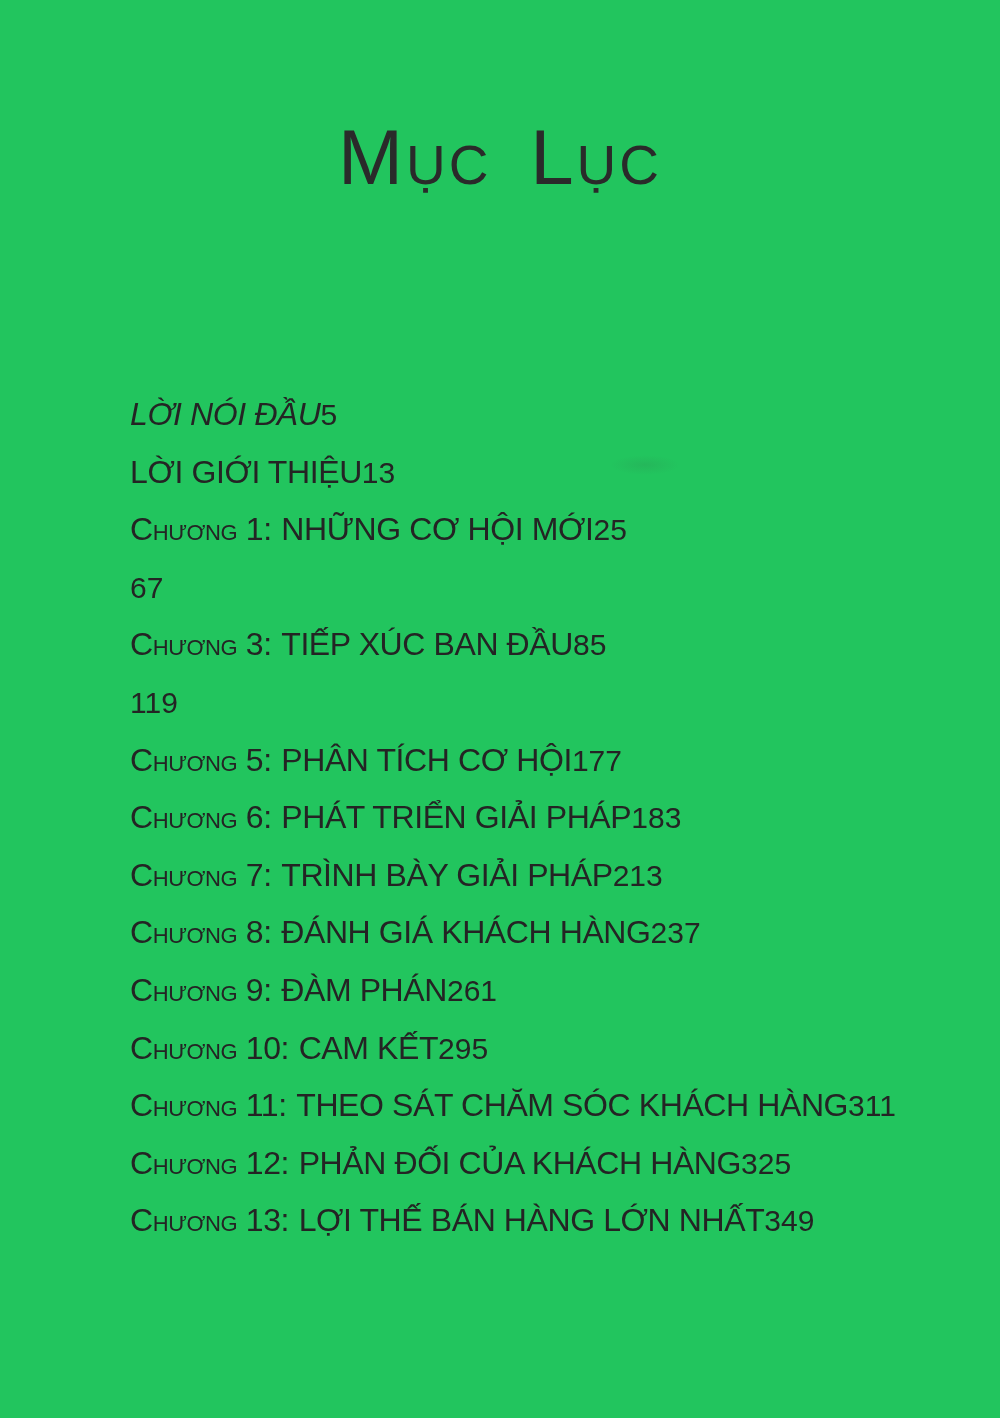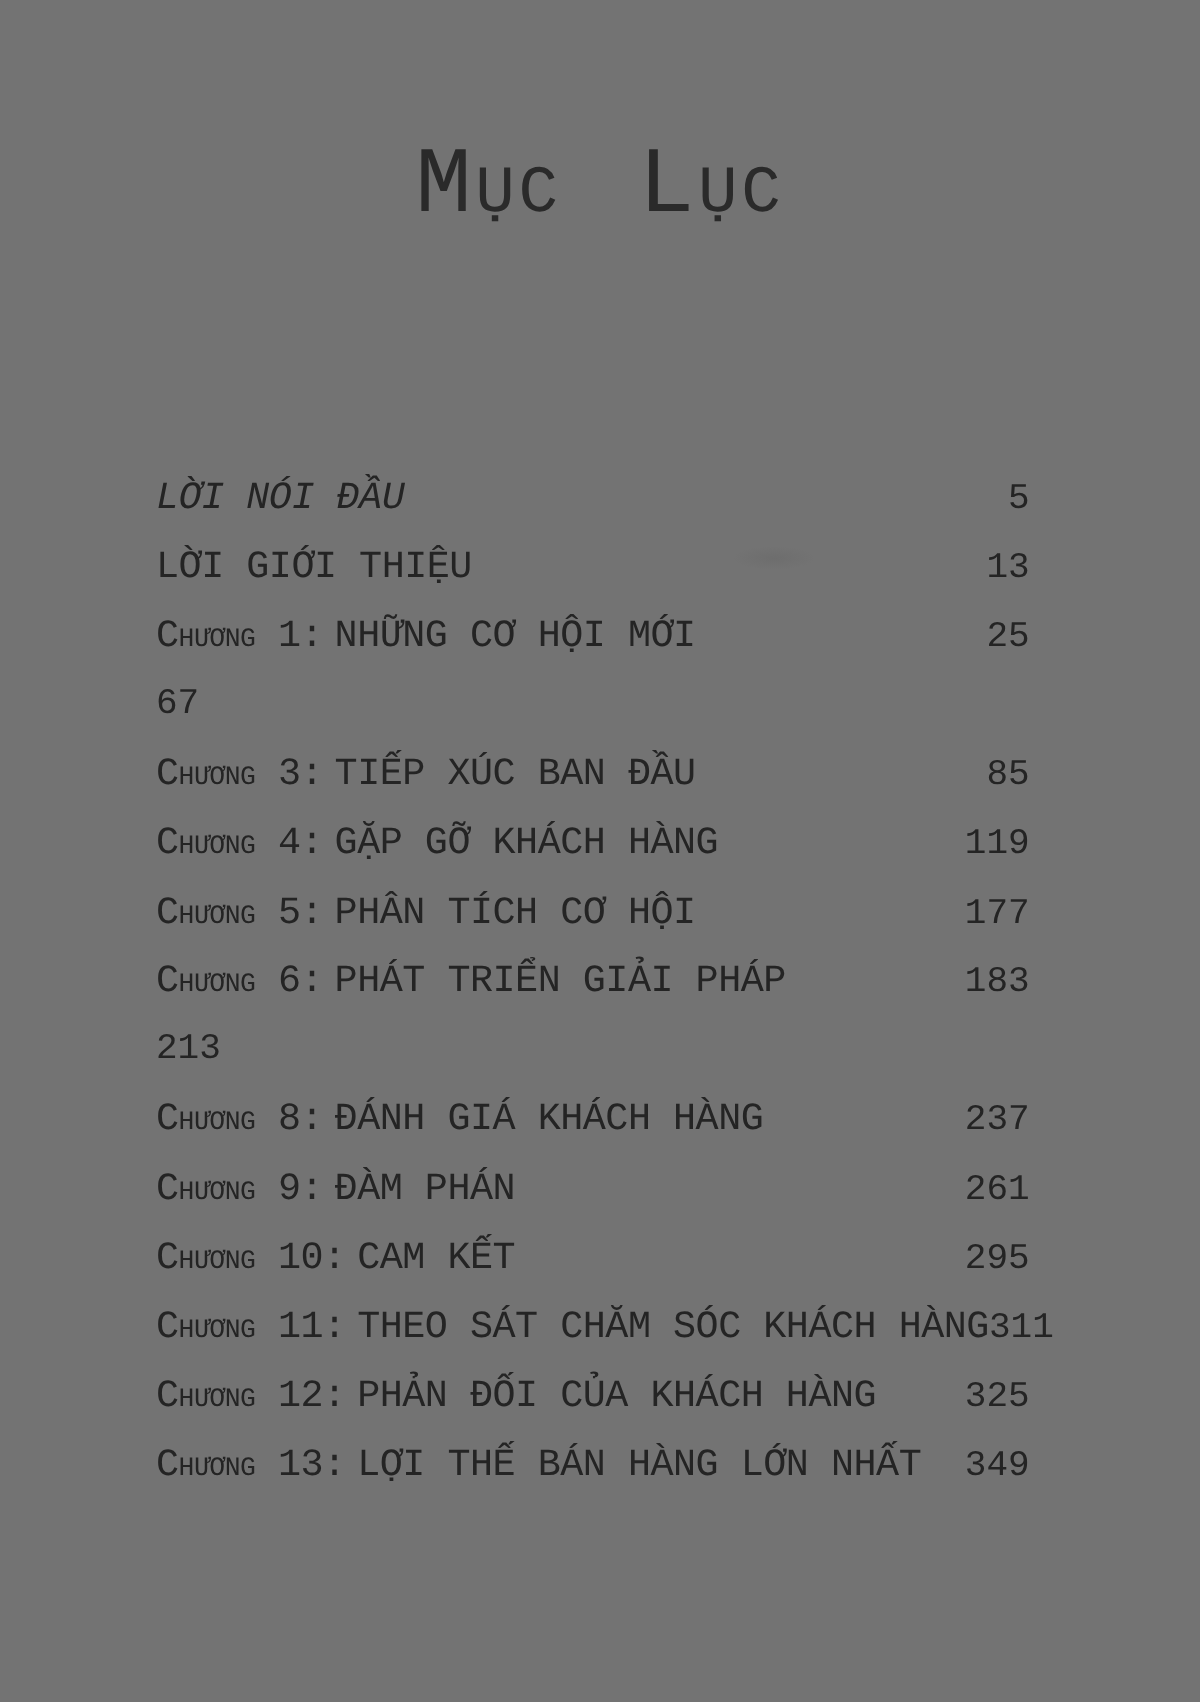--- a/index.html
+++ b/index.html
@@ -1,22 +1,22 @@
 <!DOCTYPE html>
 <html><head>
 <meta charset="utf-8">
 <style>
   html, body { margin: 0; padding: 0; }
   .page {
     position: relative;
     width: 1000px;
     height: 1418px;
     background: #fefefde;
-    background-color: #737373;
-    font-family: Liberation Mono, monospace;
+    background-color: #22c55e;
+    font-family: Liberation Sans, sans-serif;
     color: #242424;
     overflow: hidden;
   }
   .page-title {
     position: absolute;
     top: 112px;
     left: 0;
     width: 100%;
     text-align: center;
     font-variant: small-caps;
@@ -27,21 +27,21 @@
     color: #2a2a2a;
   }
   .toc {
     position: absolute;
     top: 386px;
     left: 130px;
     right: 142px;
   }
   .toc-row {
     display: flex;
-    justify-content: space-between;
+    justify-content: flex-start;
     align-items: baseline;
     line-height: 57.6px;
     height: 57.6px;
     font-size: 32px;
     white-space: nowrap;
   }
   .entry-text { letter-spacing: -0.4px; }
   .chapter-label { font-variant: small-caps; margin-top: 42px; }
   .chapter-label:not(:empty) { margin-right: 0.3em; }
   .toc-row.italic .entry-text { font-style: italic; }
@@ -85,35 +85,35 @@
     <div class="toc-row">
       <span class="page-num">67</span>
     </div>
 
     <div class="toc-row">
       <span class="entry-text"><span class="chapter-label">Chương 3:</span><span class="entry-title">TIẾP XÚC BAN ĐẦU</span></span>
       <span class="page-num">85</span>
     </div>
 
     <div class="toc-row">
-      <span class="entry-text"><span class="chapter-label">Chương 4:</span><span class="entry-title">GẶP GỠ KHÁCH HÀNG</span></span>
       <span class="page-num">119</span>
     </div>
 
     <div class="toc-row">
       <span class="entry-text"><span class="chapter-label">Chương 5:</span><span class="entry-title">PHÂN TÍCH CƠ HỘI</span></span>
       <span class="page-num">177</span>
     </div>
 
     <div class="toc-row">
       <span class="entry-text"><span class="chapter-label">Chương 6:</span><span class="entry-title">PHÁT TRIỂN GIẢI PHÁP</span></span>
       <span class="page-num">183</span>
     </div>
 
     <div class="toc-row">
+      <span class="entry-text"><span class="chapter-label">Chương 7:</span><span class="entry-title">TRÌNH BÀY GIẢI PHÁP</span></span>
       <span class="page-num">213</span>
     </div>
 
     <div class="toc-row">
       <span class="entry-text"><span class="chapter-label">Chương 8:</span><span class="entry-title">ĐÁNH GIÁ KHÁCH HÀNG</span></span>
       <span class="page-num">237</span>
     </div>
 
     <div class="toc-row">
       <span class="entry-text"><span class="chapter-label">Chương 9:</span><span class="entry-title">ĐÀM PHÁN</span></span>

